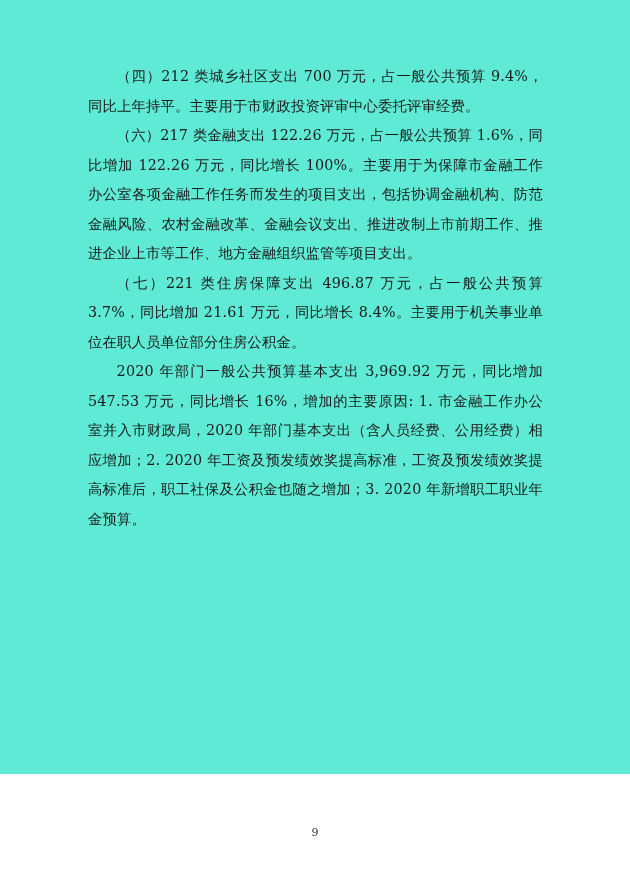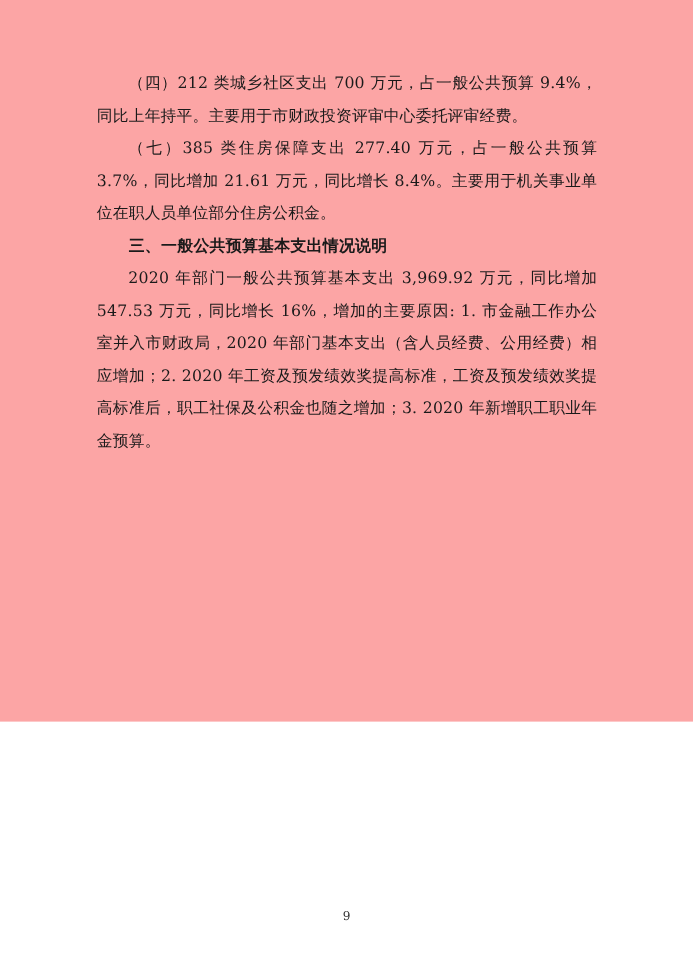--- a/index.html
+++ b/index.html
@@ -13,22 +13,22 @@
     font-family: "DejaVu Serif", "Liberation Serif", serif;
     color: #1a1a1a;
     position: relative;
     overflow: hidden;
   }
   .page {
     position: absolute;
     top: 0;
     left: 0;
     width: 630px;
-    height: 656px;
-    background: #fca5a5;
+    height: 774px;
+    background: #5eead4;
     box-sizing: border-box;
   }
   .content {
     position: absolute;
     left: 88px;
     top: 62px;
     width: 455px;
   }
   p.para {
     margin: 0 0 0 0;
@@ -60,20 +60,20 @@
     color: #333;
   }
 </style>
 </head>
 <body>
 
 <div class="page">
   <div class="content">
 
     <p class="para">（四）212 类城乡社区支出 700 万元，占一般公共预算 9.4%，同比上年持平。主要用于市财政投资评审中心委托评审经费。</p>
-    <p class="para">（七）385 类住房保障支出 277.40 万元，占一般公共预算 3.7%，同比增加 21.61 万元，同比增长 8.4%。主要用于机关事业单位在职人员单位部分住房公积金。</p>
-    <p class="heading">三、一般公共预算基本支出情况说明</p>
+    <p class="para">（六）217 类金融支出 122.26 万元，占一般公共预算 1.6%，同比增加 122.26 万元，同比增长 100%。主要用于为保障市金融工作办公室各项金融工作任务而发生的项目支出，包括协调金融机构、防范金融风险、农村金融改革、金融会议支出、推进改制上市前期工作、推进企业上市等工作、地方金融组织监管等项目支出。</p>
+    <p class="para">（七）221 类住房保障支出 496.87 万元，占一般公共预算 3.7%，同比增加 21.61 万元，同比增长 8.4%。主要用于机关事业单位在职人员单位部分住房公积金。</p>
     <p class="para">2020 年部门一般公共预算基本支出 3,969.92 万元，同比增加 547.53 万元，同比增长 16%，增加的主要原因: 1. 市金融工作办公室并入市财政局，2020 年部门基本支出（含人员经费、公用经费）相应增加；2. 2020 年工资及预发绩效奖提高标准，工资及预发绩效奖提高标准后，职工社保及公积金也随之增加；3. 2020 年新增职工职业年金预算。</p>
 
   </div>
 
   <div class="pagenum">9</div>
 </div>
 
 </body></html>

